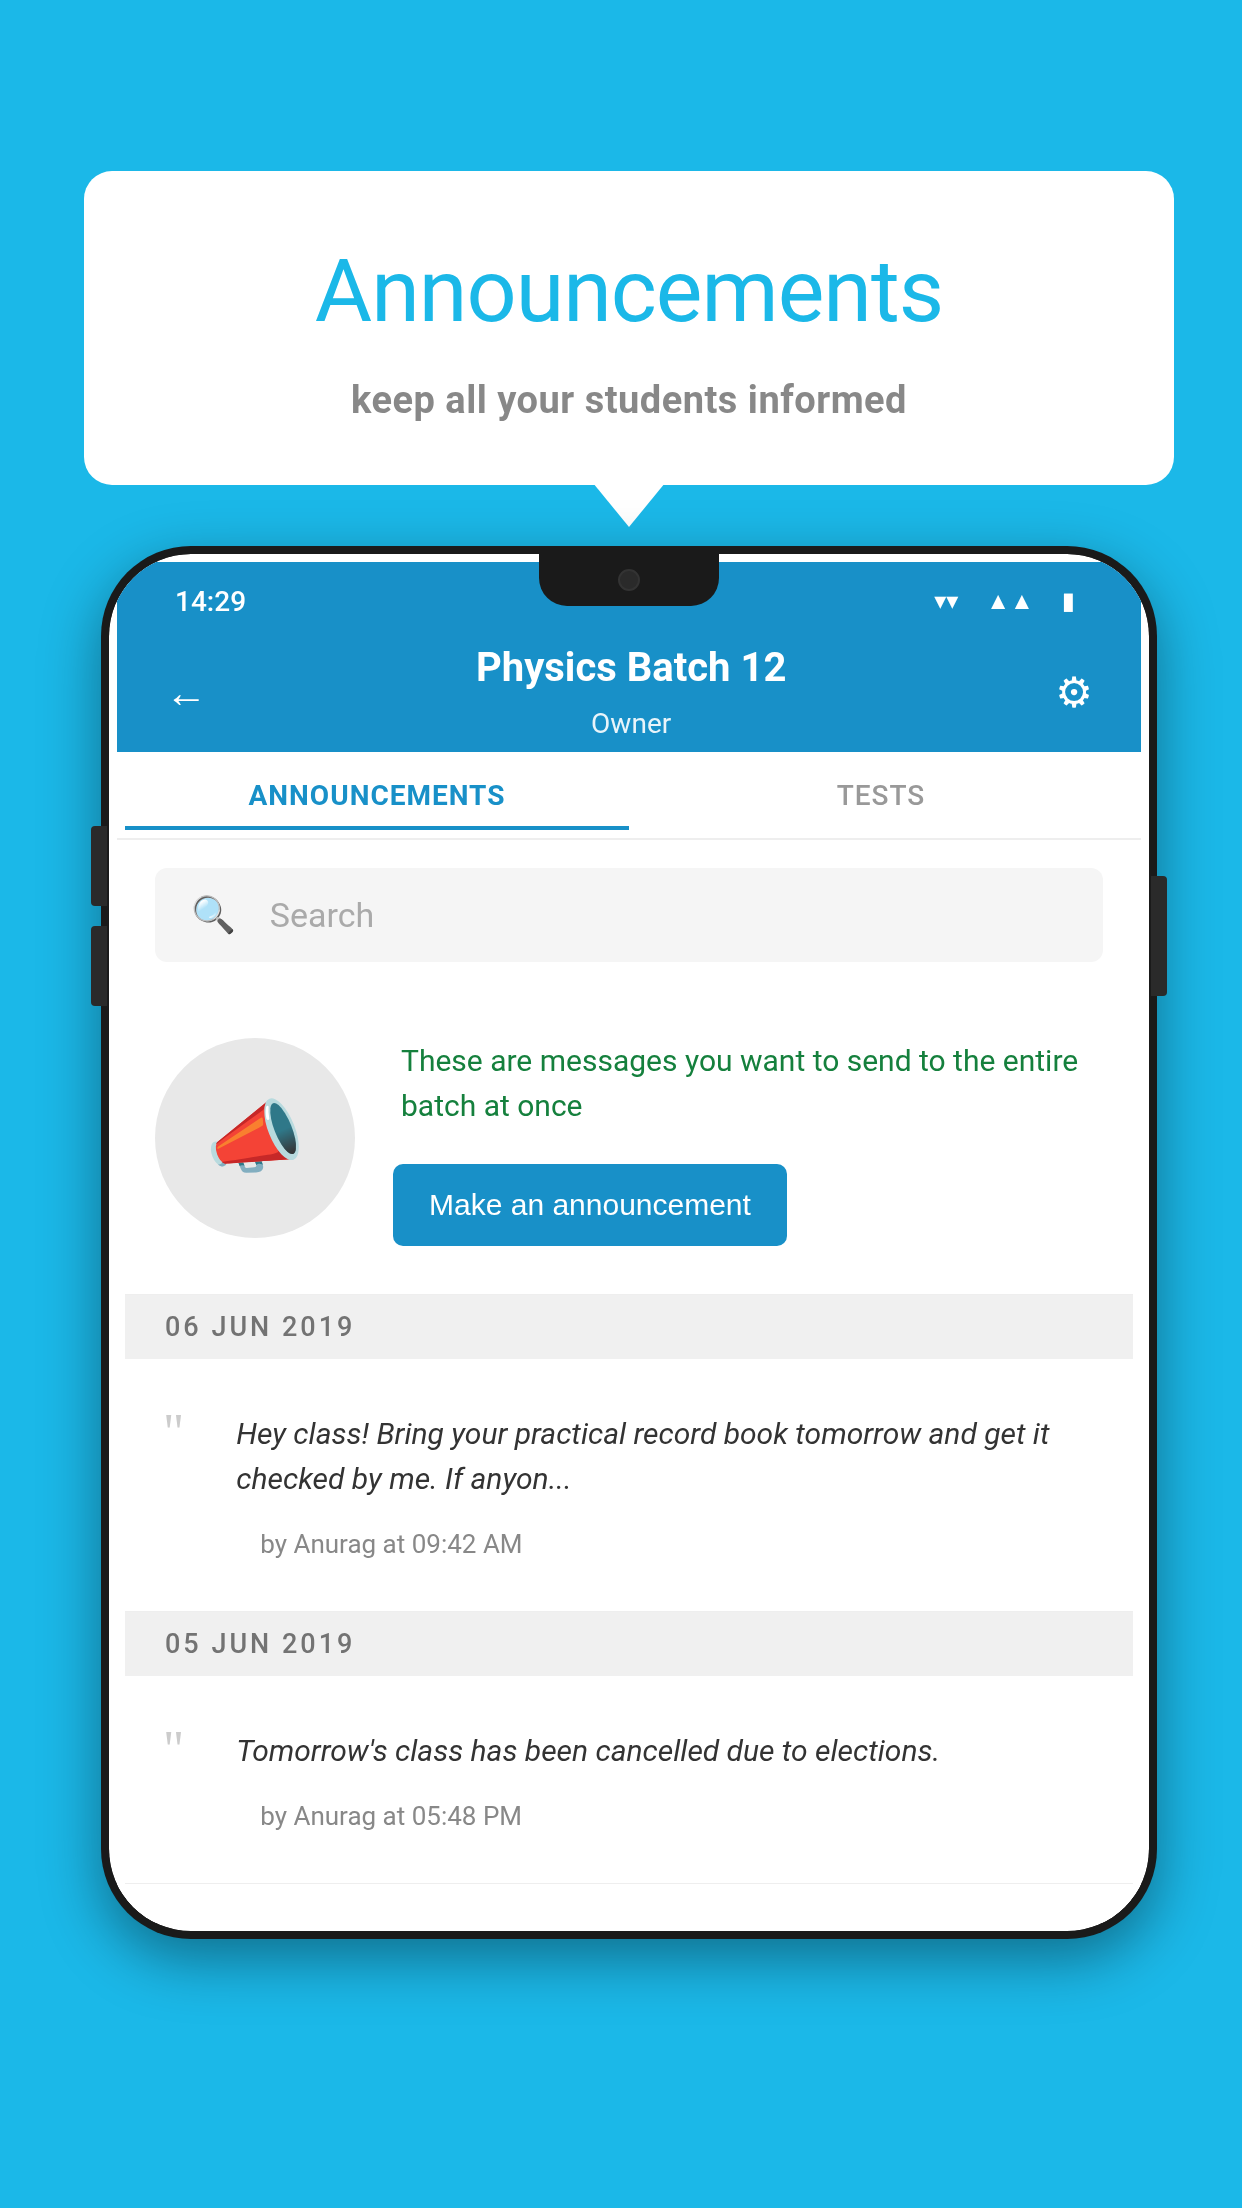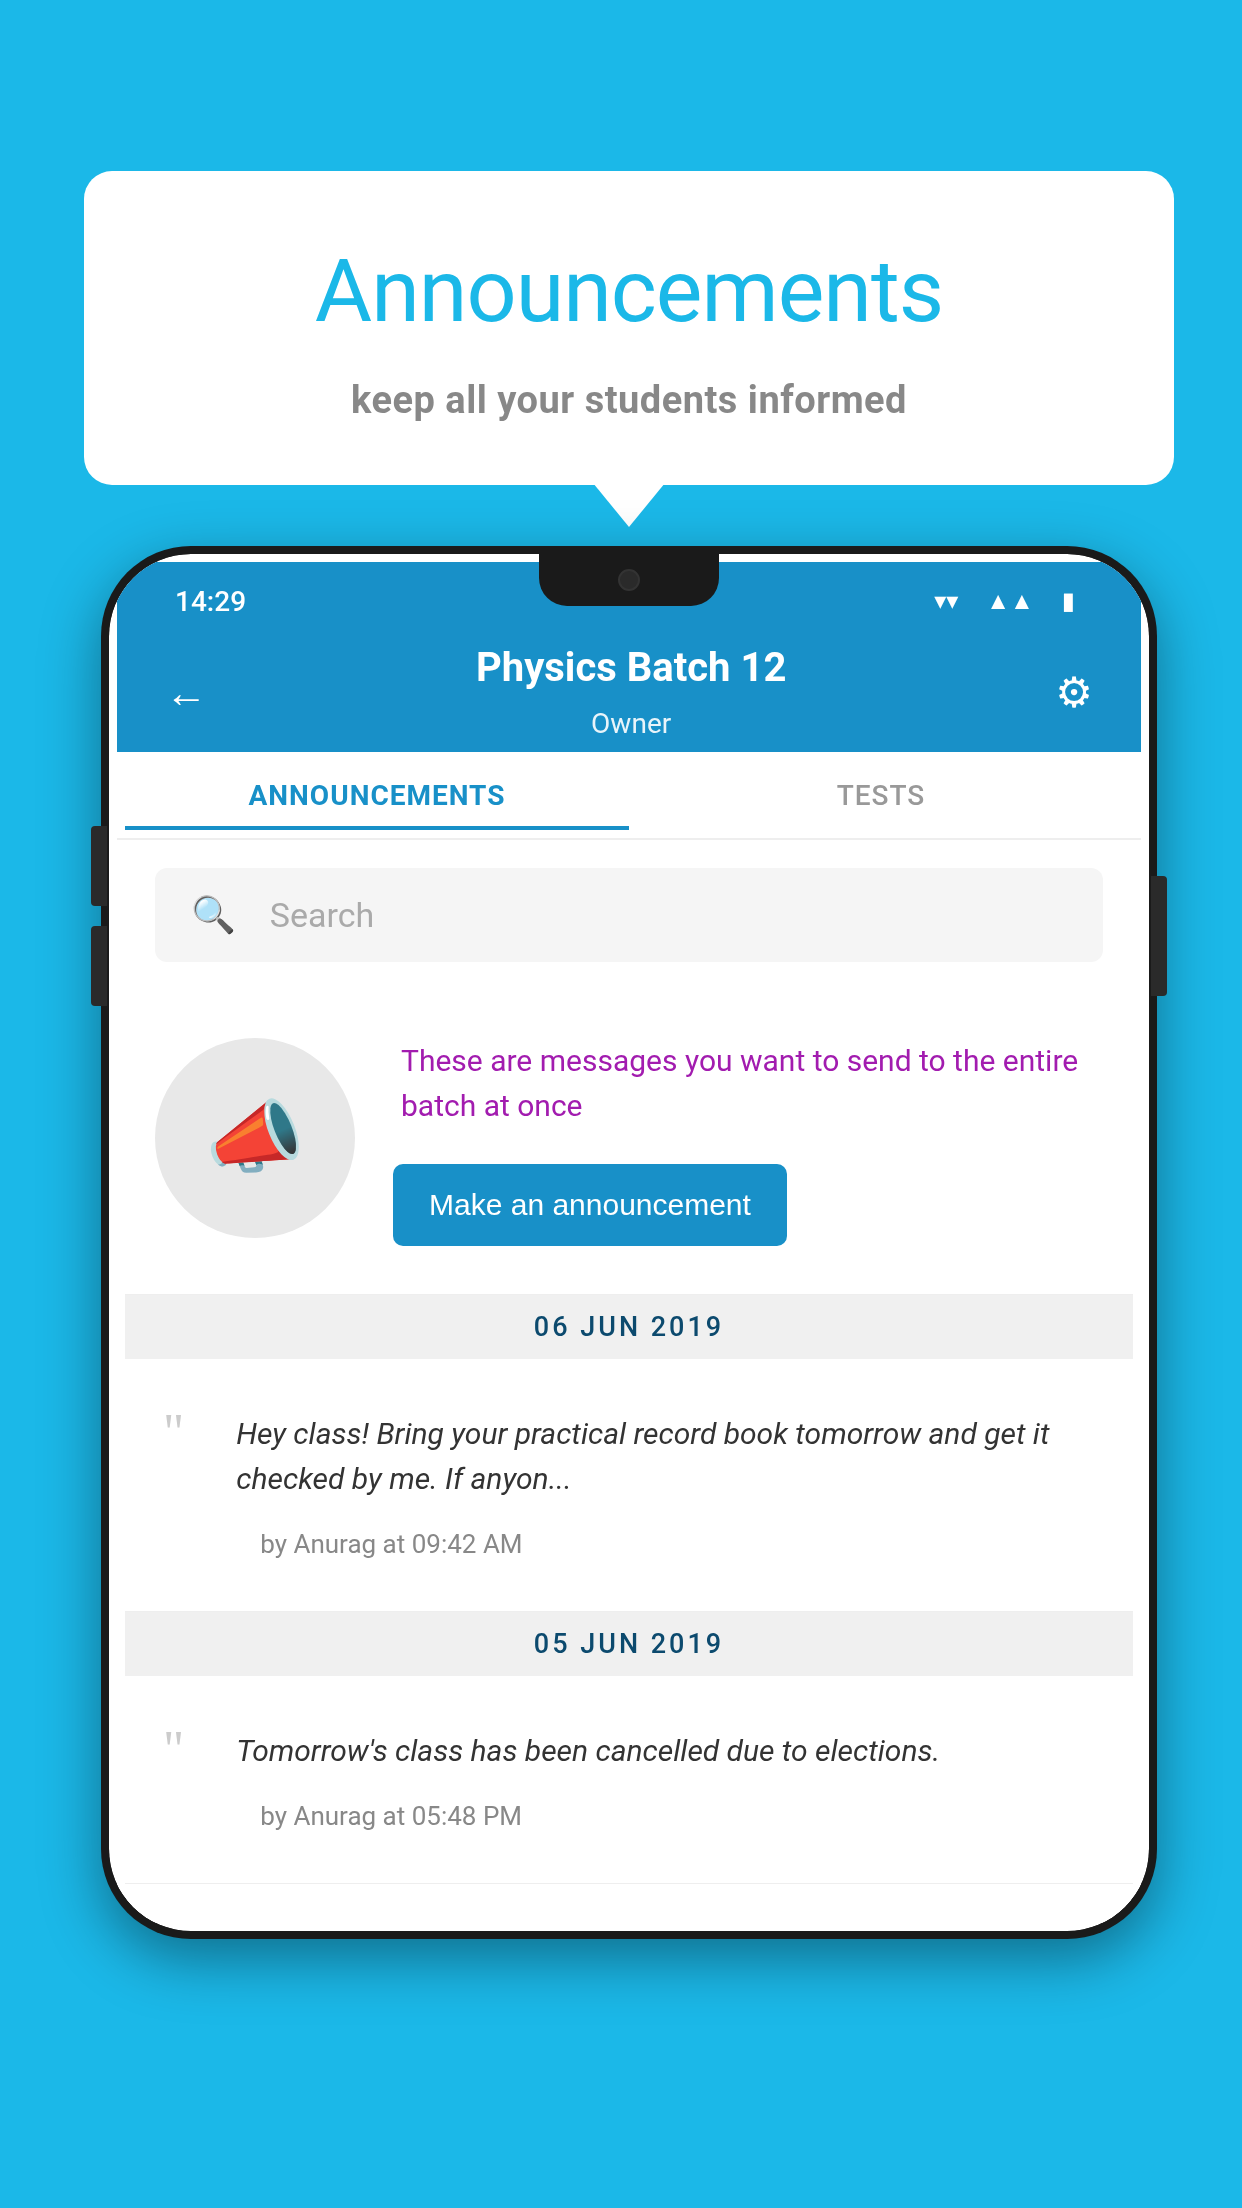--- a/index.html
+++ b/index.html
@@ -273,21 +273,21 @@
     .megaphone-icon {
       font-size: 80px;
       color: #555;
     }
 
     .announcement-right {
       flex: 1;
     }
 
     .announcement-desc {
-      color: #a21caf;
+      color: #15803d;
       font-size: 30px;
       line-height: 1.5;
       margin-bottom: 28px;
     }
 
     .make-announcement-btn {
       background: #1890C8;
       color: white;
       border: none;
       border-radius: 10px;
@@ -296,24 +296,23 @@
       font-weight: 500;
       cursor: pointer;
       white-space: nowrap;
     }
 
     
     .date-separator {
       background: #f0f0f0;
       padding: 16px 40px;
       font-size: 27px;
-      color: #0c4a6e;
+      color: #737373;
       letter-spacing: 3px;
       font-weight: 500;
-      text-align: center;
     }
 
     
     .announcement-item {
       display: flex;
       align-items: flex-start;
       padding: 36px 30px;
       gap: 28px;
       background: white;
       border-bottom: 1px solid #eee;

